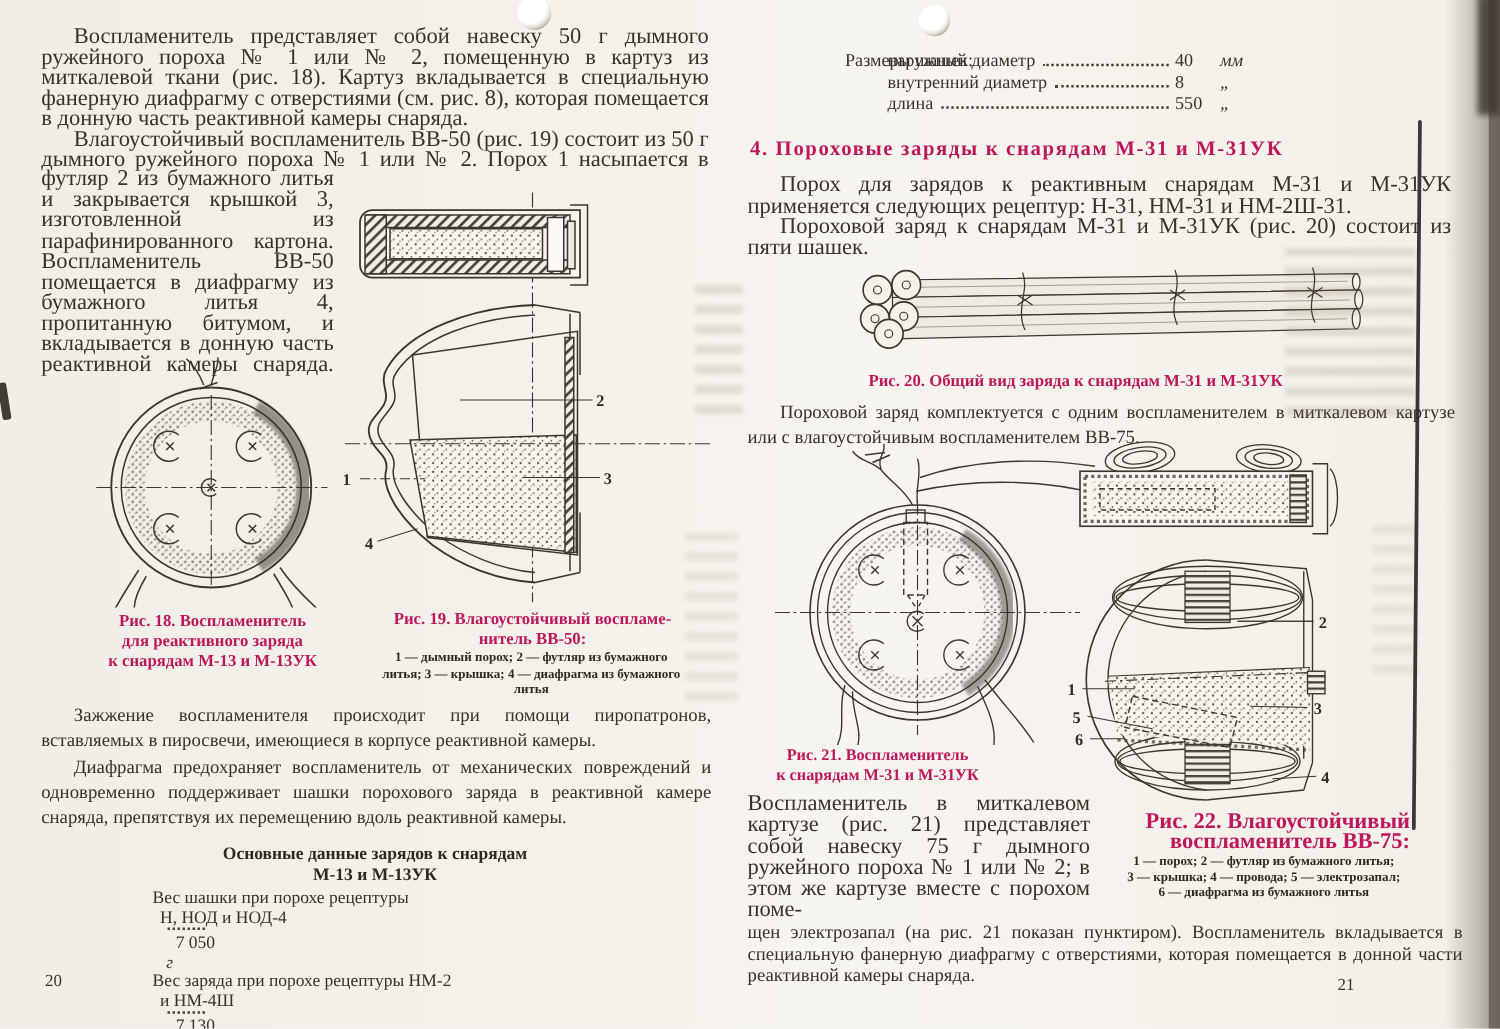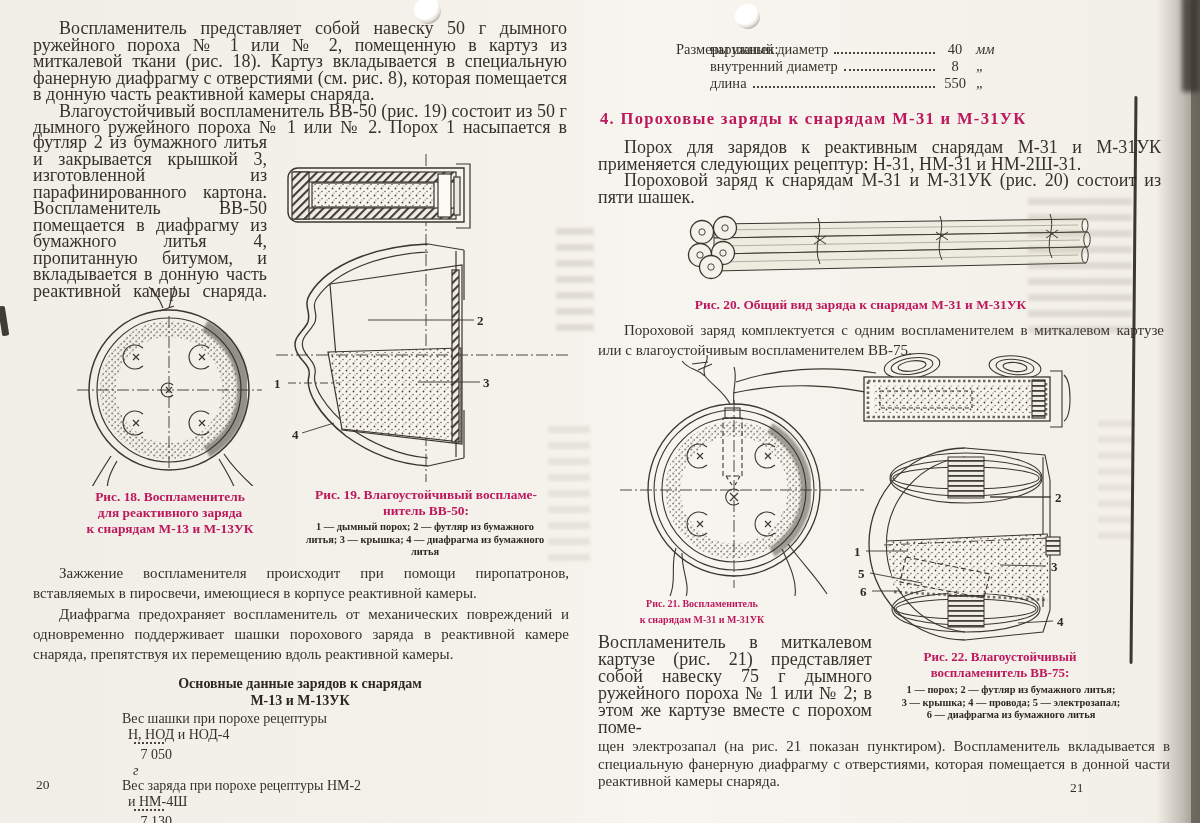--- a/index.html
+++ b/index.html
@@ -20,21 +20,21 @@
   .tbl{font-size:14px;line-height:15.5px;}
   .trow .tline1:empty{display:none;}
   .tline1{text-indent:10px;}
   .tline2{display:flex;align-items:flex-start;flex-direction:column;}
   .tline2.indent{margin-left:16px;}
   .leader{flex:1;border-bottom:2px dotted #4a4439;margin:0 5px 3px 6px;min-width:30px;}
   .tval{text-align:right;min-width:44px;white-space:nowrap;}
   .tunit{width:18px;text-align:left;margin-left:5px;font-style:italic;}
   .dims{font-size:14.5px;line-height:17.2px;}
   .drow{display:flex;align-items:baseline;width:292px;}
-  .dval{text-align:center;min-width:30px;}
+  .dval{text-align:left;min-width:30px;}
   .dunit{width:26px;margin-left:6px;font-style:italic;}
   svg text{font-family:"Liberation Serif","DejaVu Serif",serif;font-weight:bold;font-size:13px;fill:#2e2a24;}
   .hole{border-radius:50%;background:radial-gradient(circle at 38% 32%,#ffffff 52%,#e3e0d7 66%,#a9a396 79%,rgba(0,0,0,0) 81%);}
   .bleed{background:repeating-linear-gradient(to bottom,rgba(125,112,92,.34) 0 7px,rgba(0,0,0,0) 7px 16px);
          filter:blur(1.6px);opacity:.5;}
   .edge-line{background:#211e19;transform:rotate(.5deg);border-radius:2px;opacity:.88;}
   .curl{background:linear-gradient(to right,rgba(110,102,88,0),rgba(104,96,83,.35) 60%,rgba(66,60,50,.55));}
   .edge-strip{background:linear-gradient(to bottom,#4b463e,#736d60 40%,#8a8head 0);background:#5d574d;opacity:.75;}
   .corner-blob{background:#38342c;filter:blur(2.5px);opacity:.8;}
   .ink-mark{background:#2c2822;border-radius:2px;transform:rotate(-9deg);opacity:.9;}
@@ -308,21 +308,21 @@
           <path d="M-3,-3 L3,3 M-3,3 L3,-3"></path>
         </g>
       <g transform="translate(122,145)">
           <path d="M5,-6 A8,8 0 1 0 5,6"></path>
           <path d="M-4,-4 L4,4 M-4,4 L4,-4"></path>
         </g>
       <path d="M64,196 C58,214 65,228 58,244 M70,201 C70,220 78,232 74,245"></path>
       <path d="M176,192 C191,212 205,226 215,242 M170,197 C179,216 185,230 183,244"></path>
     </g>
   </svg>
-  <div class="abs caption" style="left:604px;top:596px;width:196px;font-size:10px;line-height:15.5px;">Рис. 21. Воспламенитель
+  <div class="abs caption" style="left:604px;top:596px;width:196px;font-size:13px;line-height:15.5px;">Рис. 21. Воспламенитель
 к снарядам М-31 и М-31УК</div>
 
   <svg class="abs" style="left:850px;top:345px;" width="320" height="298" viewBox="0 0 320 298">
     <defs>
       <pattern id="st22" width="7" height="7" patternUnits="userSpaceOnUse">
         <rect width="7" height="7" fill="#f6f4ed"></rect>
           <circle cx="1.5" cy="1.5" r="0.9" fill="#4c463c"></circle>
           <circle cx="5" cy="4.5" r="0.7" fill="#4c463c"></circle>
           <circle cx="3" cy="6" r="0.5" fill="#4c463c"></circle>
       </pattern>
@@ -378,21 +378,21 @@
       <path d="M20,228 L72,238" stroke-width="0.9"></path>
       <path d="M22,246 H50" stroke-width="0.9"></path>
     </g>
     <text x="205" y="157">2</text>
     <text x="201" y="226">3</text>
     <text x="207" y="281">4</text>
     <text x="4" y="211">1</text>
     <text x="8" y="233">5</text>
     <text x="10" y="251">6</text>
   </svg>
-  <div class="abs caption" style="left:872px;top:649px;width:256px;font-size:13px;line-height:15.5px;">Рис. 22. Влагоустойчивый
+  <div class="abs caption" style="left:872px;top:649px;width:256px;font-size:18px;line-height:15.5px;text-align:right;">Рис. 22. Влагоустойчивый
 воспламенитель ВВ-75:</div>
   <div class="abs legend" style="left:856px;top:684px;width:310px;">1 — порох; 2 — футляр из бумажного литья;
 3 — крышка; 4 — провода; 5 — электрозапал;
 6 — диафрагма из бумажного литья</div>
 
   <div class="abs body-text split-cont" style="left:598px;top:634px;width:274px;line-height:17px;">Воспламенитель в миткалевом картузе (рис. 21) представляет собой навеску 75 г дымного ружейного пороха № 1 или № 2; в этом же картузе вместе с порохом поме-</div>
   <div class="abs body-text" style="left:598px;top:738px;width:572px;font-size:15px;line-height:17.5px;">щен электрозапал (на рис. 21 показан пунктиром). Воспламенитель вкладывается в специальную фанерную диафрагму с отверстиями, которая помещается в донной части реактивной камеры снаряда.</div>
 
   <div class="abs pagenum" style="left:1070px;top:780px;">21</div>
 

